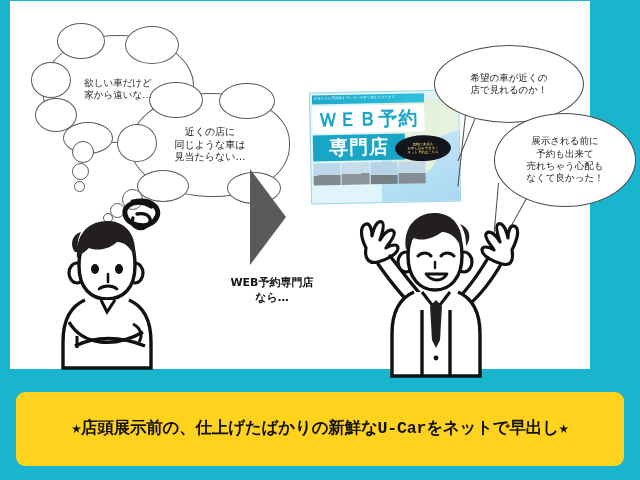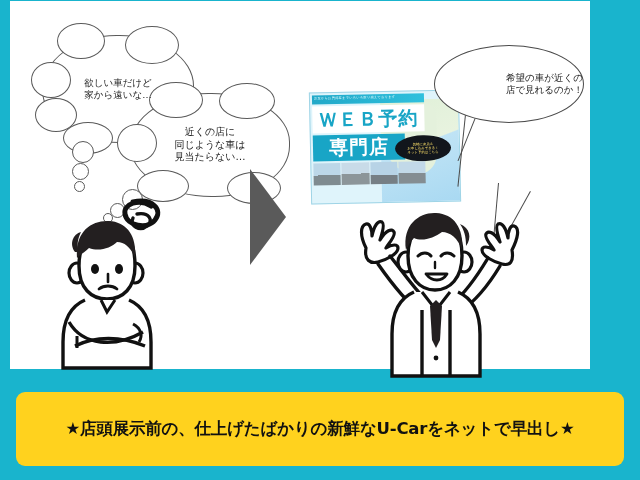--- a/index.html
+++ b/index.html
@@ -63,21 +63,21 @@
   #t1b{left:62px;top:162px;width:15px;height:15px;}
   #t1c{left:64px;top:180px;width:9px;height:9px;}
   #t2a{left:112px;top:188px;width:19px;height:19px;}
   #t2b{left:100px;top:202px;width:13px;height:13px;}
   #t2c{left:93px;top:212px;width:8px;height:8px;}
 
   
   .speech{
     position:absolute;background:#FFFFFF;border:1.2px solid #4a4a4a;
     border-radius:50%;
-    display:flex;align-items:center;justify-content:flex-end;
+    display:flex;align-items:center;justify-content:center;
     text-align:center;white-space:pre-line;color:#1a1a1a;line-height:1.3;
   }
   #speech-1{left:424px;top:44px;width:148px;height:76px;font-size:9.5px;}
   #speech-2{left:484px;top:112px;width:140px;height:92px;font-size:9.5px;}
   .tail-line{position:absolute;background:#4a4a4a;transform-origin:top left;}
   #tail1-l1{left:456px;top:104px;width:1.2px;height:82px;transform:rotate(6deg);}
   #tail1-l2{left:470px;top:104px;width:1.2px;height:60px;transform:rotate(22deg);}
   #tail1-fill{position:absolute;left:452px;top:100px;width:36px;height:90px;
     background:#fff;clip-path:polygon(4px 4px, 34px 10px, 8px 88px);}
   #tail2-fill{position:absolute;left:484px;top:180px;width:60px;height:68px;
@@ -151,21 +151,21 @@
   
   .char{position:absolute;}
   #char-left{left:45px;top:195px;width:150px;height:175px;}
   #char-right{left:320px;top:205px;width:200px;height:172px;}
 
   
   #banner{
     position:absolute;left:16px;top:392px;width:608px;height:74px;
     background:#FFD21E;border-radius:9px;
     display:flex;flex-direction:column;align-items:center;justify-content:center;
-    color:#111111;font-weight:bold;
+    color:#111111;font-weight:bold;font-family:Liberation Mono, monospace;
   }
   .banner-line{font-size:16.5px;line-height:1.5;letter-spacing:-0.2px;white-space:nowrap;}
 </style>
 </head>
 <body>
 
 <div class="frame">
 
   <div class="panel">
 
@@ -216,20 +216,22 @@
       <path d="M30 104 C16 110 8 124 8 146 L8 172 L96 172 L96 146 C96 124 88 110 74 104" fill="#fff" stroke="#111" stroke-width="3.4"></path>
       <path d="M46 104 L52 116 L60 104" fill="#fff" stroke="#111" stroke-width="3"></path>
 
       <path d="M14 126 C28 150 60 152 88 136" fill="none" stroke="#111" stroke-width="3.4"></path>
       <path d="M20 150 C40 140 66 140 90 150" fill="none" stroke="#111" stroke-width="3.4"></path>
       <path d="M22 140 L22 152" stroke="#111" stroke-width="3" fill="none"></path>
       <path d="M78 128 C86 132 88 140 84 146" fill="none" stroke="#111" stroke-width="3"></path>
     </svg>
 
     <span id="arrow"></span>
+    <div id="arrow-caption">WEB予約専門店
+なら…</div>
 
     <div id="poster">
       <div id="poster-map">
         <div id="poster-map-land"></div>
       </div>
       <div id="poster-head"></div>
       <div id="poster-head-text">新車からお買得車までいろいろ取り揃えております</div>
       <div id="poster-title1">ＷＥＢ予約</div>
       <div id="poster-title2">専門店</div>
       <div id="poster-badge">気軽に来店＆
@@ -247,20 +249,26 @@
     <span class="tail-line" id="tail1-l1"></span>
     <span class="tail-line" id="tail1-l2"></span>
     <div class="speech" id="speech-1">
       <span>希望の車が近くの
 店で見れるのか！</span>
     </div>
 
     <div id="tail2-fill"></div>
     <span class="tail-line" id="tail2-l1"></span>
     <span class="tail-line" id="tail2-l2"></span>
+    <div class="speech" id="speech-2">
+      <span>展示される前に
+予約も出来て
+売れちゃう心配も
+なくて良かった！</span>
+    </div>
 
     <svg class="char" id="char-right" viewBox="0 0 200 172">
 
       <path d="M36 42 C30 30 30 20 36 18 C40 17 42 24 42 30 C44 20 48 14 52 16 C55 18 52 28 50 34
                C56 24 62 22 64 26 C66 30 58 38 56 42 C62 38 68 38 68 42 C68 48 56 54 48 56
                C40 58 34 54 36 42 Z" fill="#fff" stroke="#111" stroke-width="3.2" stroke-linejoin="round"></path>
       <path d="M48 58 C62 78 76 96 92 108" fill="none" stroke="#111" stroke-width="3.4" stroke-linecap="round"></path>
       <path d="M60 50 C76 70 88 88 102 100" fill="none" stroke="#111" stroke-width="3.4" stroke-linecap="round"></path>
 
       <path d="M182 44 C188 32 190 22 184 20 C180 19 178 26 178 32 C176 22 172 16 168 18

